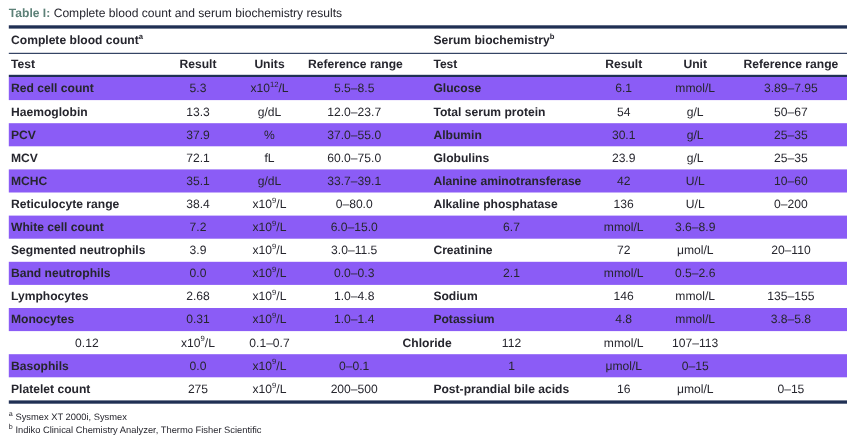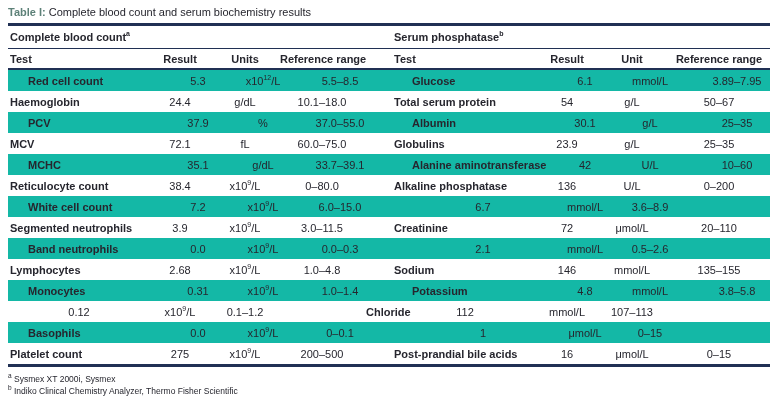--- a/index.html
+++ b/index.html
@@ -21,21 +21,21 @@
     grid-template-columns:142px 60px 70px 84px 28px 146px 58px 72px 102px;
     align-items:center;
   }
   .section-row{height:22px;}
   .sec{font-weight:bold;font-size:11px;white-space:nowrap;padding-left:2px;}
   .colhdr-row{height:19px;font-weight:bold;font-size:11px;}
   .cell{font-size:11px;white-space:nowrap;overflow:visible;}
   .c{text-align:center;}
   .l{text-align:left;padding-left:2px;}
   .data-row{height:21px;}
-  .data-row.stripe{background:#14b8a6;padding-left:18px;}
+  .data-row.stripe{background:#8b5cf6;}
   .test{font-weight:bold;}
   sup{font-size:7px;line-height:0;}
   .footnotes{margin-top:6px;font-size:8.5px;line-height:12px;color:#26262e;}
   .fn{white-space:nowrap;}
   .fn sup{font-size:6.5px;}
 </style>
 </head>
 <body>
 
 <div class="sheet">
@@ -46,21 +46,21 @@
   </div>
 
   <div class="rule thick"></div>
 
   <div class="grid-row section-row">
     <div class="sec" style="grid-column:1/5">
       <span>Complete blood count</span><sup>a</sup>
     </div>
     <div style="grid-column:5/6"></div>
     <div class="sec" style="grid-column:6/10">
-      <span>Serum phosphatase</span><sup>b</sup>
+      <span>Serum biochemistry</span><sup>b</sup>
     </div>
   </div>
 
   <div class="rule thin"></div>
 
   <div class="grid-row colhdr-row">
     <div class="cell l">Test</div>
     <div class="cell c">Result</div>
     <div class="cell c">Units</div>
     <div class="cell c">Reference range</div>
@@ -80,23 +80,23 @@
         <div class="cell c">x10<sup>12</sup>/L</div>
         <div class="cell c">5.5–8.5</div>
         <div></div>
         <div class="cell l test">Glucose</div>
         <div class="cell c">6.1</div>
         <div class="cell c">mmol/L</div>
         <div class="cell c">3.89–7.95</div>
       </div>
       <div class="grid-row data-row">
         <div class="cell l test">Haemoglobin</div>
-        <div class="cell c">24.4</div>
+        <div class="cell c">13.3</div>
         <div class="cell c">g/dL</div>
-        <div class="cell c">10.1–18.0</div>
+        <div class="cell c">12.0–23.7</div>
         <div></div>
         <div class="cell l test">Total serum protein</div>
         <div class="cell c">54</div>
         <div class="cell c">g/L</div>
         <div class="cell c">50–67</div>
       </div>
       <div class="grid-row data-row stripe">
         <div class="cell l test">PCV</div>
         <div class="cell c">37.9</div>
         <div class="cell c">%</div>
@@ -123,21 +123,21 @@
         <div class="cell c">35.1</div>
         <div class="cell c">g/dL</div>
         <div class="cell c">33.7–39.1</div>
         <div></div>
         <div class="cell l test">Alanine aminotransferase</div>
         <div class="cell c">42</div>
         <div class="cell c">U/L</div>
         <div class="cell c">10–60</div>
       </div>
       <div class="grid-row data-row">
-        <div class="cell l test">Reticulocyte count</div>
+        <div class="cell l test">Reticulocyte range</div>
         <div class="cell c">38.4</div>
         <div class="cell c">x10<sup>9</sup>/L</div>
         <div class="cell c">0–80.0</div>
         <div></div>
         <div class="cell l test">Alkaline phosphatase</div>
         <div class="cell c">136</div>
         <div class="cell c">U/L</div>
         <div class="cell c">0–200</div>
       </div>
       <div class="grid-row data-row stripe">
@@ -189,21 +189,21 @@
         <div class="cell c">1.0–1.4</div>
         <div></div>
         <div class="cell l test">Potassium</div>
         <div class="cell c">4.8</div>
         <div class="cell c">mmol/L</div>
         <div class="cell c">3.8–5.8</div>
       </div>
       <div class="grid-row data-row">
         <div class="cell c">0.12</div>
         <div class="cell c">x10<sup>9</sup>/L</div>
-        <div class="cell c">0.1–1.2</div>
+        <div class="cell c">0.1–0.7</div>
         <div></div>
         <div class="cell l test">Chloride</div>
         <div class="cell c">112</div>
         <div class="cell c">mmol/L</div>
         <div class="cell c">107–113</div>
       </div>
       <div class="grid-row data-row stripe">
         <div class="cell l test">Basophils</div>
         <div class="cell c">0.0</div>
         <div class="cell c">x10<sup>9</sup>/L</div>

